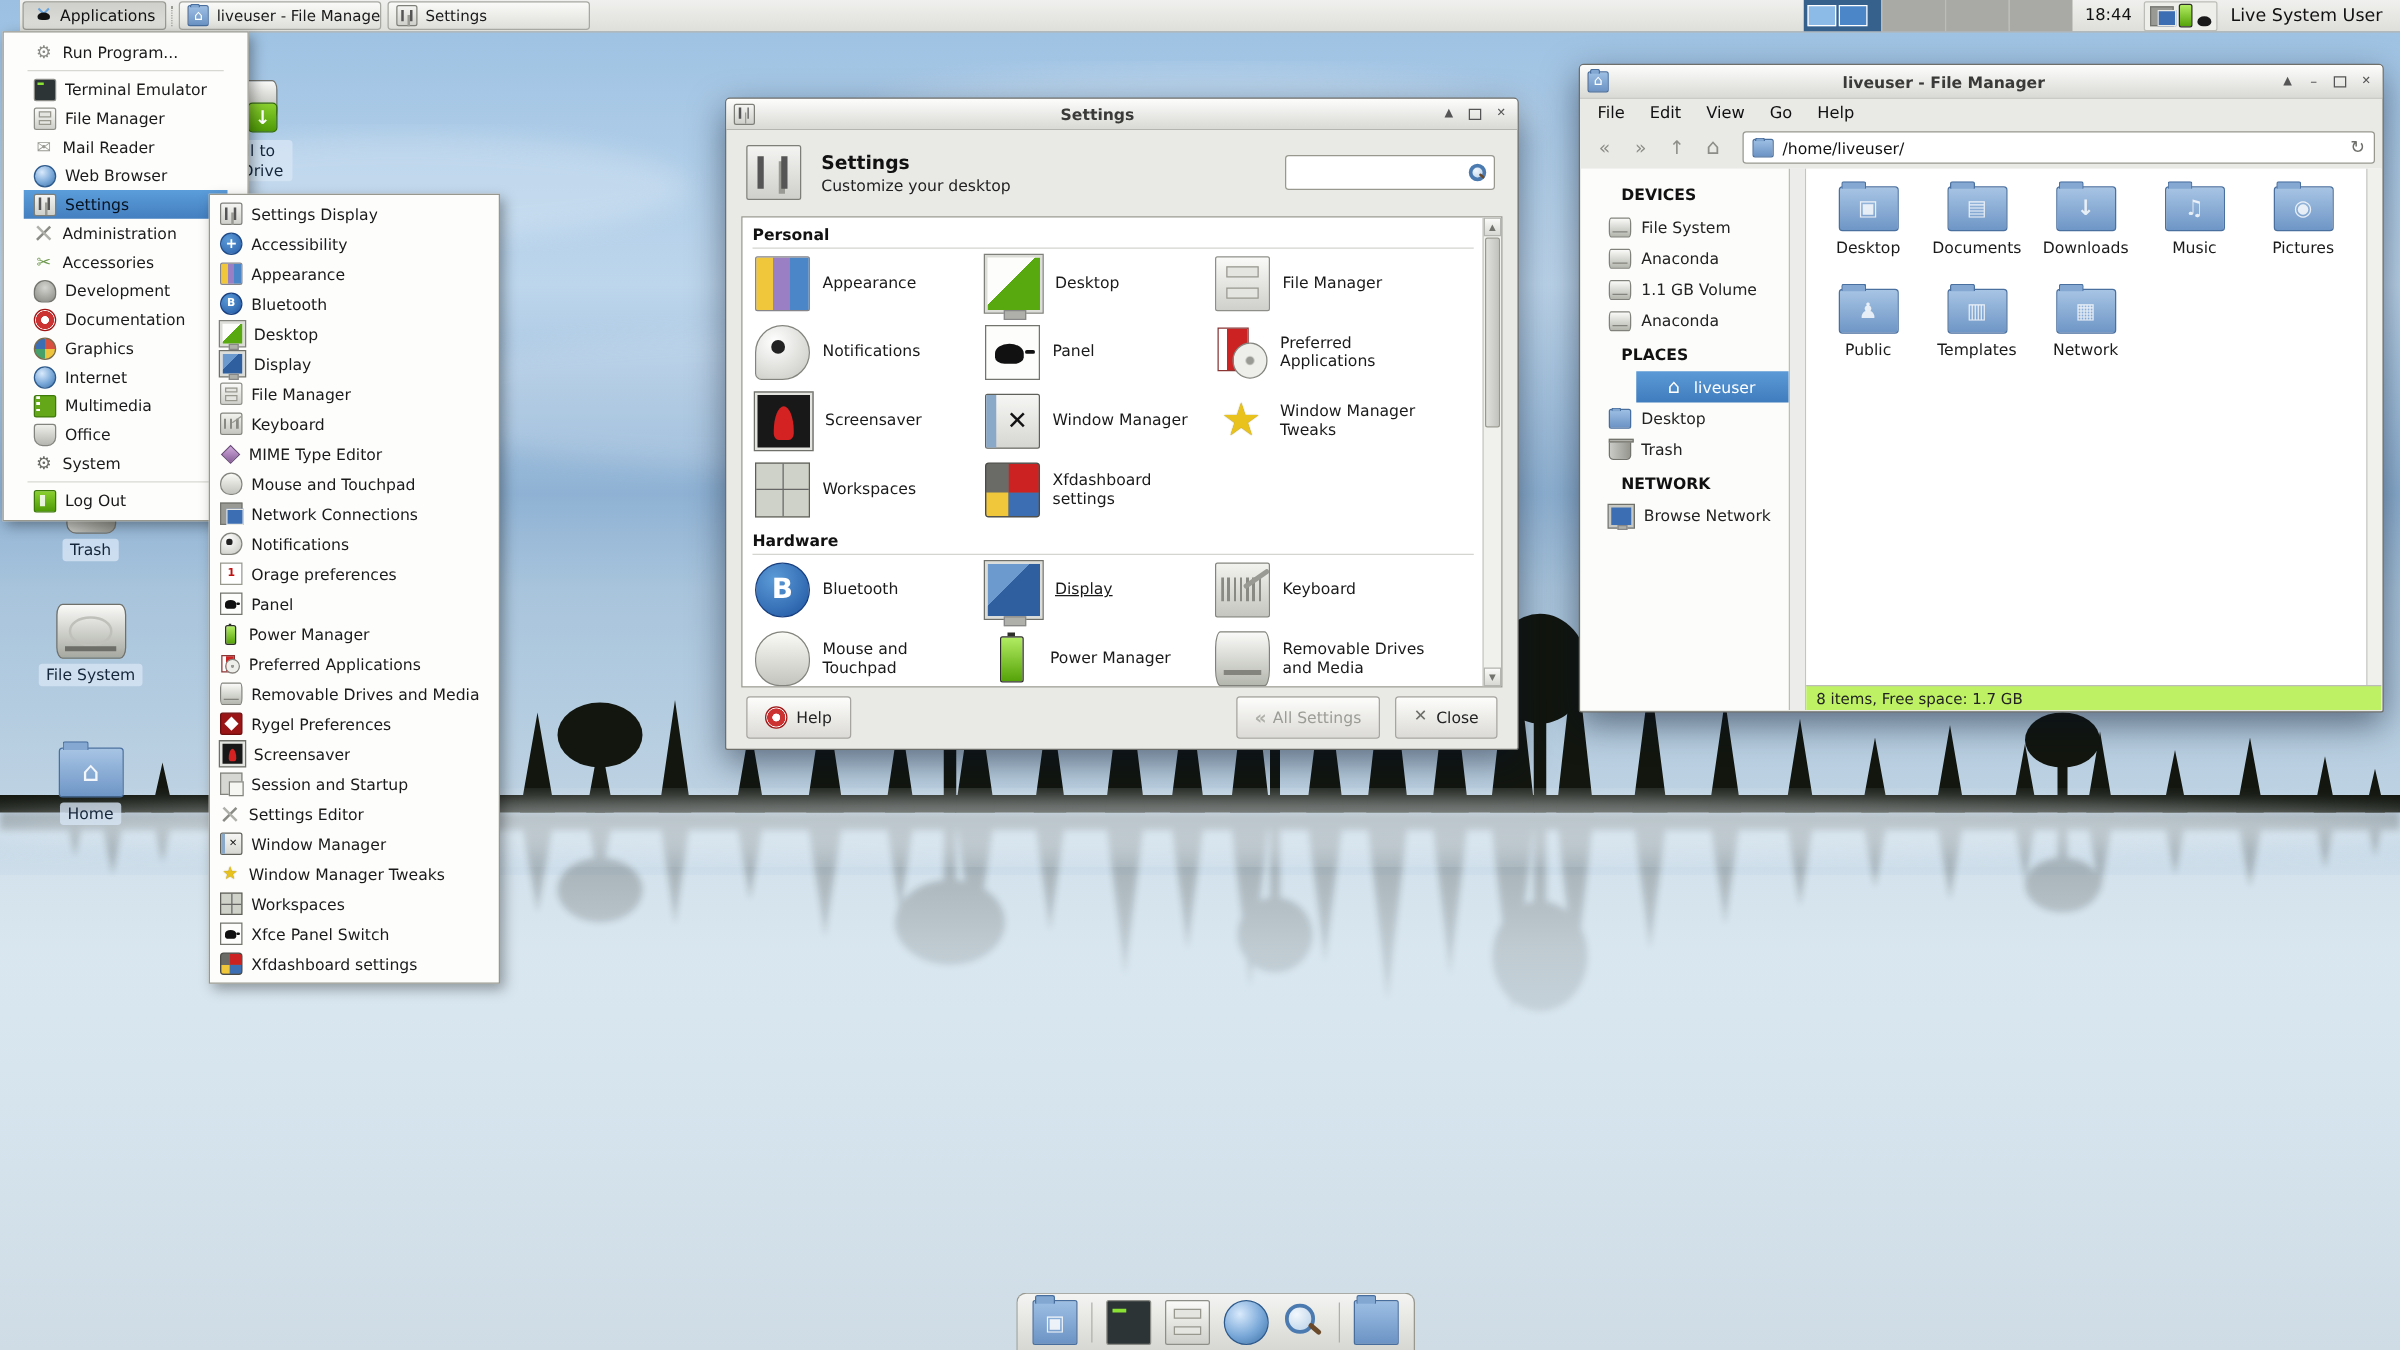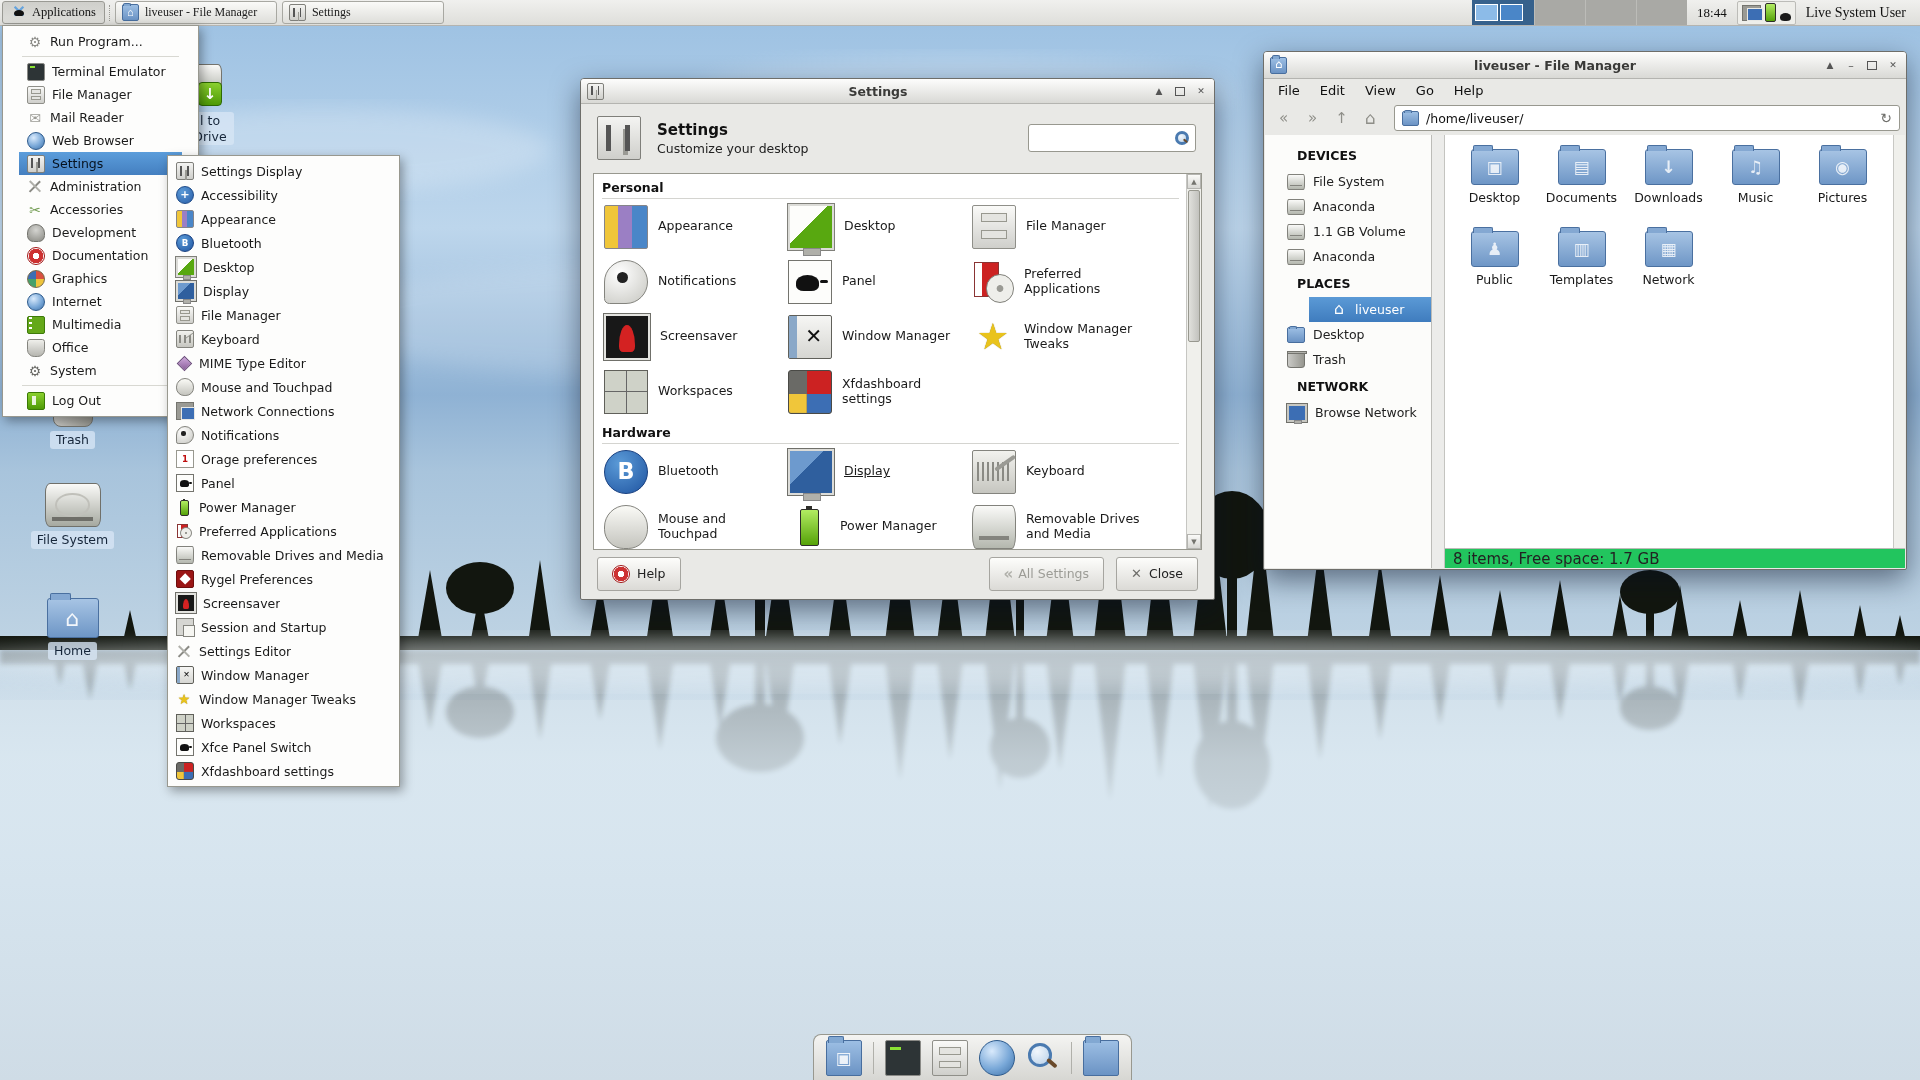--- a/index.html
+++ b/index.html
@@ -100,21 +100,21 @@
   .i-battery-tray{background:linear-gradient(#b2ec62,#55a208);border:1px solid #2e2e2a;border-radius:2px;}
   .i-mouse-tray{background:#1a1a1a;border-radius:55% 55% 45% 45%;}
   
   .fglyph{position:absolute;inset:0;display:flex;align-items:center;justify-content:center;color:rgba(255,255,255,.8);font-size:17px;}
   .i-desktop-glyph::before{content:"▣";} .i-documents-glyph::before{content:"▤";}
   .i-downloads-glyph::before{content:"↓";font-weight:bold;} .i-music-glyph::before{content:"♫";}
   .i-pictures-glyph::before{content:"◉";} .i-public-glyph::before{content:"♟";}
   .i-templates-glyph::before{content:"▥";} .i-videos-glyph::before{content:"▦";}
 
   
-  .panel{position:absolute;left:0;top:0;right:0;height:25px;background:linear-gradient(#f0f0ee,#dededa);border-bottom:1px solid #b4b4b0;display:flex;align-items:center;z-index:40;padding:0 2px;font-family:Liberation Serif, serif;}
+  .panel{position:absolute;left:16px;top:0;right:0;height:25px;background:linear-gradient(#f0f0ee,#dededa);border-bottom:1px solid #b4b4b0;display:flex;align-items:center;z-index:40;padding:0 2px;}
   .appbtn{display:flex;align-items:center;gap:5px;height:21px;padding:0 8px;background:linear-gradient(#cfcfcb,#dededa);border:1px solid #9a9a94;border-radius:3px;font-size:12.5px;color:#111;}
   .pansep{width:1px;height:16px;border-left:1px dotted #9a9a94;margin:0 4px;}
   .taskbtn{display:flex;align-items:center;gap:6px;width:148px;height:21px;padding:0 6px;margin-right:5px;background:linear-gradient(#fafaf8,#dededa);border:1px solid #a8a8a2;border-radius:3px;font-size:12px;color:#1a1a1a;overflow:hidden;white-space:nowrap;}
   .panel-right{margin-left:auto;display:flex;align-items:center;height:25px;}
   .pager{width:56px;height:25px;background:#36618c;display:flex;align-items:center;gap:2px;padding:0 3px;}
   .ws{width:21px;height:15px;border:1px solid #fff;}
   .ws1{background:#8cbbe8;} .ws2{background:#4a86c8;}
   .trayblocks{display:flex;height:25px;}
   .trayblocks span{width:50px;background:#a9a9a5;border-left:1px solid #bcbcb8;}
   .clock{font-size:13px;color:#111;padding:0 10px;}
@@ -177,21 +177,21 @@
   .fmenu span{padding:0 10px;}
   .ftool{height:34px;display:flex;align-items:center;padding:0 6px;gap:2px;}
   .nbtn{width:27px;height:25px;display:flex;align-items:center;justify-content:center;color:#8e8e88;font-size:15px;border-radius:3px;}
   .pathf{flex:1;height:24px;margin-left:8px;background:#fff;border:1px solid #98988f;border-radius:3px;display:flex;align-items:center;gap:7px;padding:0 7px;font-size:12.5px;color:#111;}
   .reload{margin-left:auto;color:#6e6e6a;font-size:14px;}
   .fbody{position:absolute;left:1px;right:1px;top:83px;bottom:1px;display:flex;background:#fff;}
   .fside{width:166px;background:#fcfcfa;border-right:1px solid #bcbcb8;padding-top:6px;overflow:hidden;}
   .fgutter{width:12px;background:#ececE8;border-right:1px solid #c4c4c0;background:#ececea;}
   .fmain{flex:1;position:relative;background:#fff;}
   .fmscroll{position:absolute;right:0;top:0;bottom:19px;width:11px;background:#f0f0ec;border-left:1px solid #c8c8c4;}
-  .fstatus{position:absolute;left:0;right:0;bottom:0;height:19px;background:#22c55e;border-top:1px solid #bcbcb8;display:flex;align-items:center;padding-left:8px;font-size:15px;color:#222;}
+  .fstatus{position:absolute;left:0;right:0;bottom:0;height:19px;background:#bef264;border-top:1px solid #bcbcb8;display:flex;align-items:center;padding-left:8px;font-size:12px;color:#222;}
   .srow{height:25px;display:flex;align-items:center;gap:8px;padding-left:22px;font-size:12.5px;color:#222;}
   .srow.header{font-weight:bold;padding-left:8px;color:#111;height:28px;font-size:12.5px;}
   .srow.selected{background:linear-gradient(#5b9ad6,#3f7cbe);color:#fff;margin-left:44px;}
   .fgrid{position:absolute;left:6px;top:8px;display:grid;grid-template-columns:repeat(5,87px);grid-auto-rows:82px;}
   .fcell{display:flex;flex-direction:column;align-items:center;gap:5px;}
   .bfold{width:46px;height:34px;background:linear-gradient(#a7c4e4,#6e96c6);border:1px solid #4a70a0;border-radius:3px;position:relative;margin-top:6px;}
   .bfold::before{content:"";position:absolute;left:4%;top:-15%;width:38%;height:16%;background:#84a8d2;border:1px solid #4a70a0;border-bottom:none;border-radius:2px 2px 0 0;}
   .flabel{font-size:12.5px;color:#1a1a1a;}
 
   

